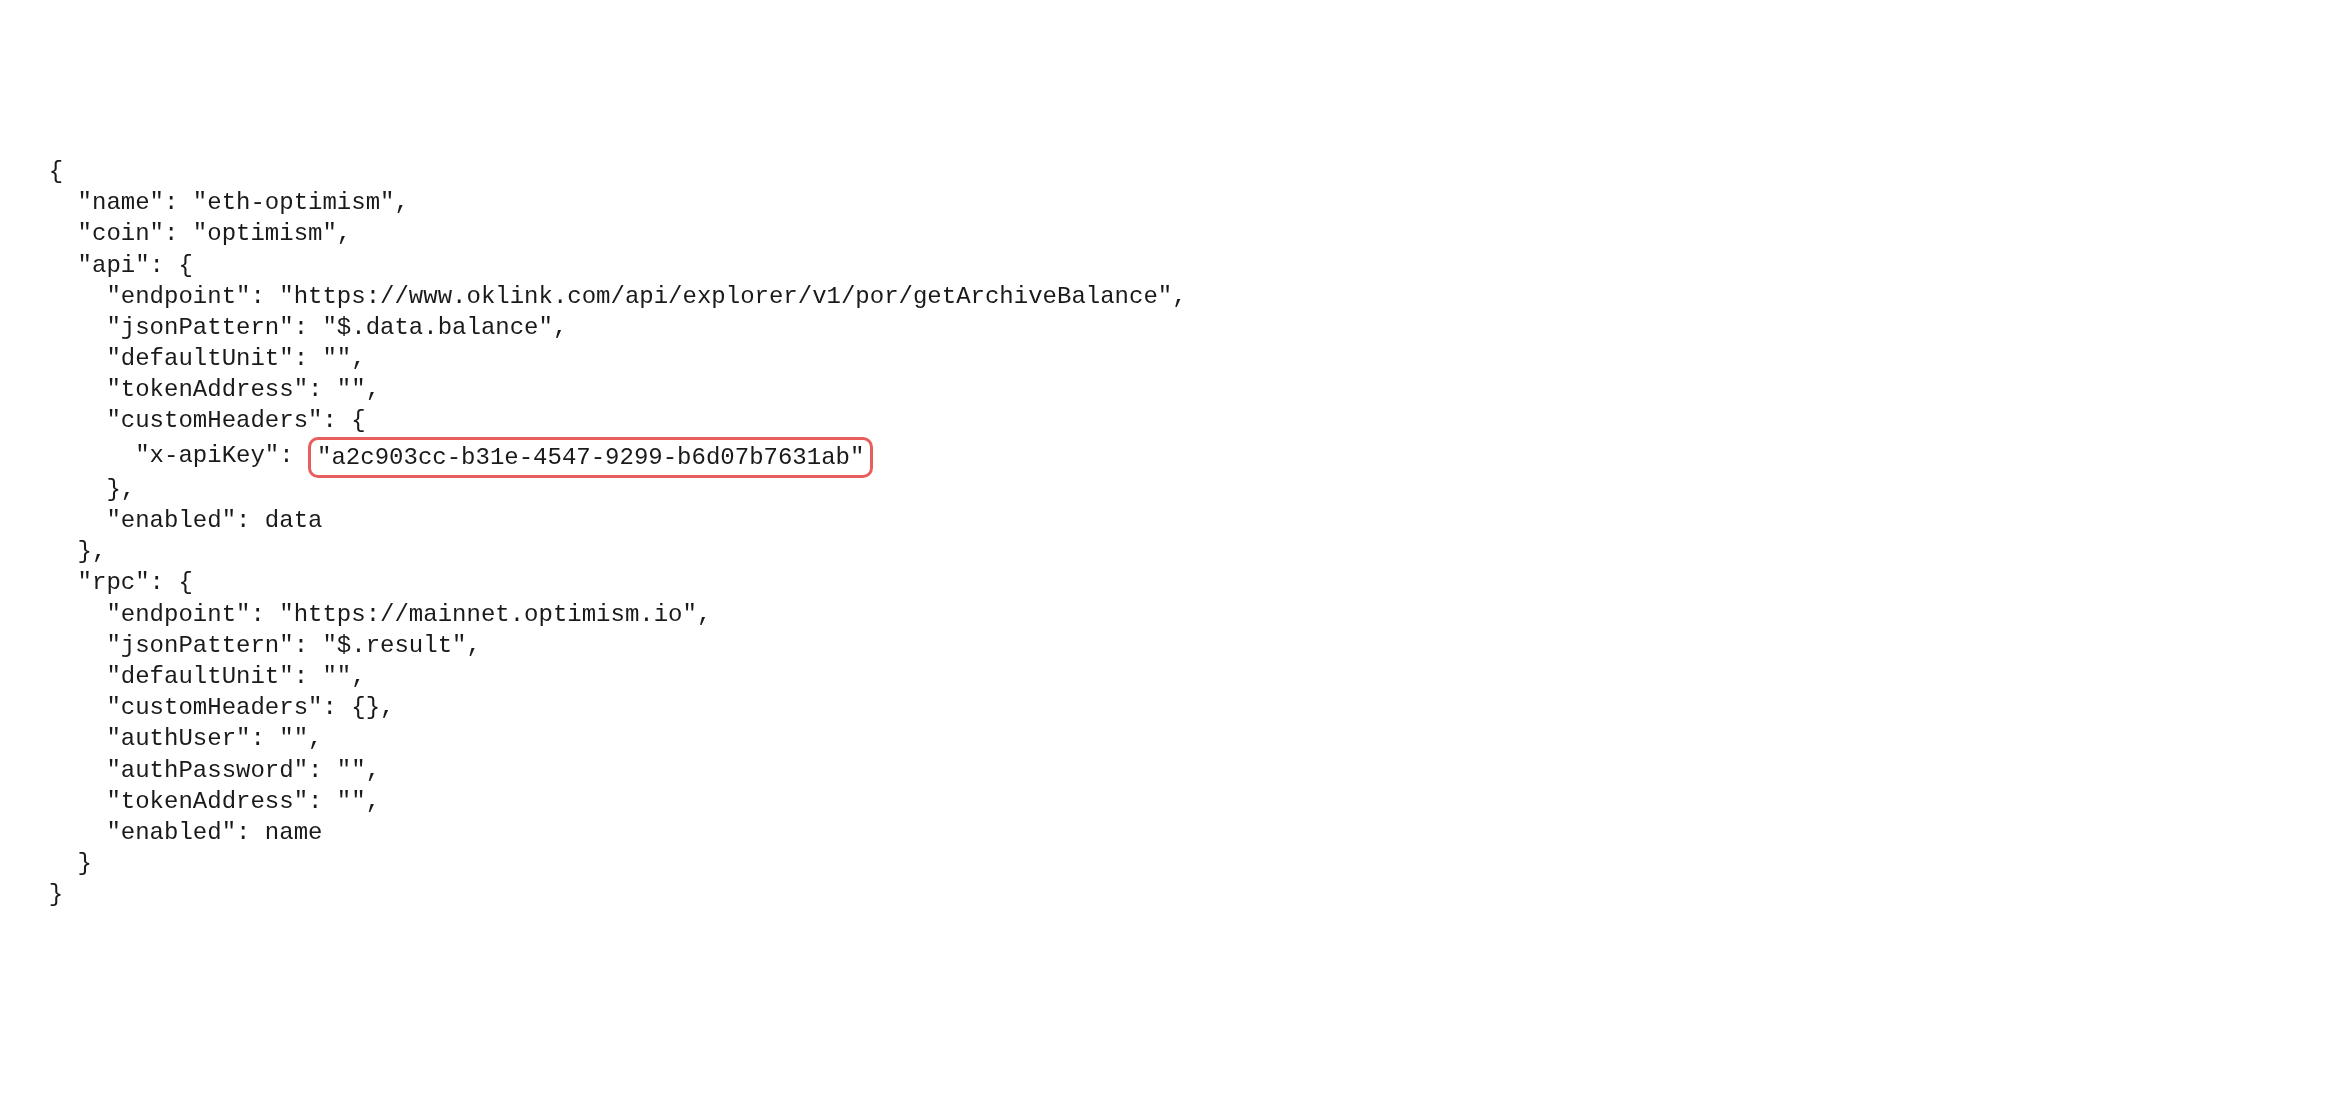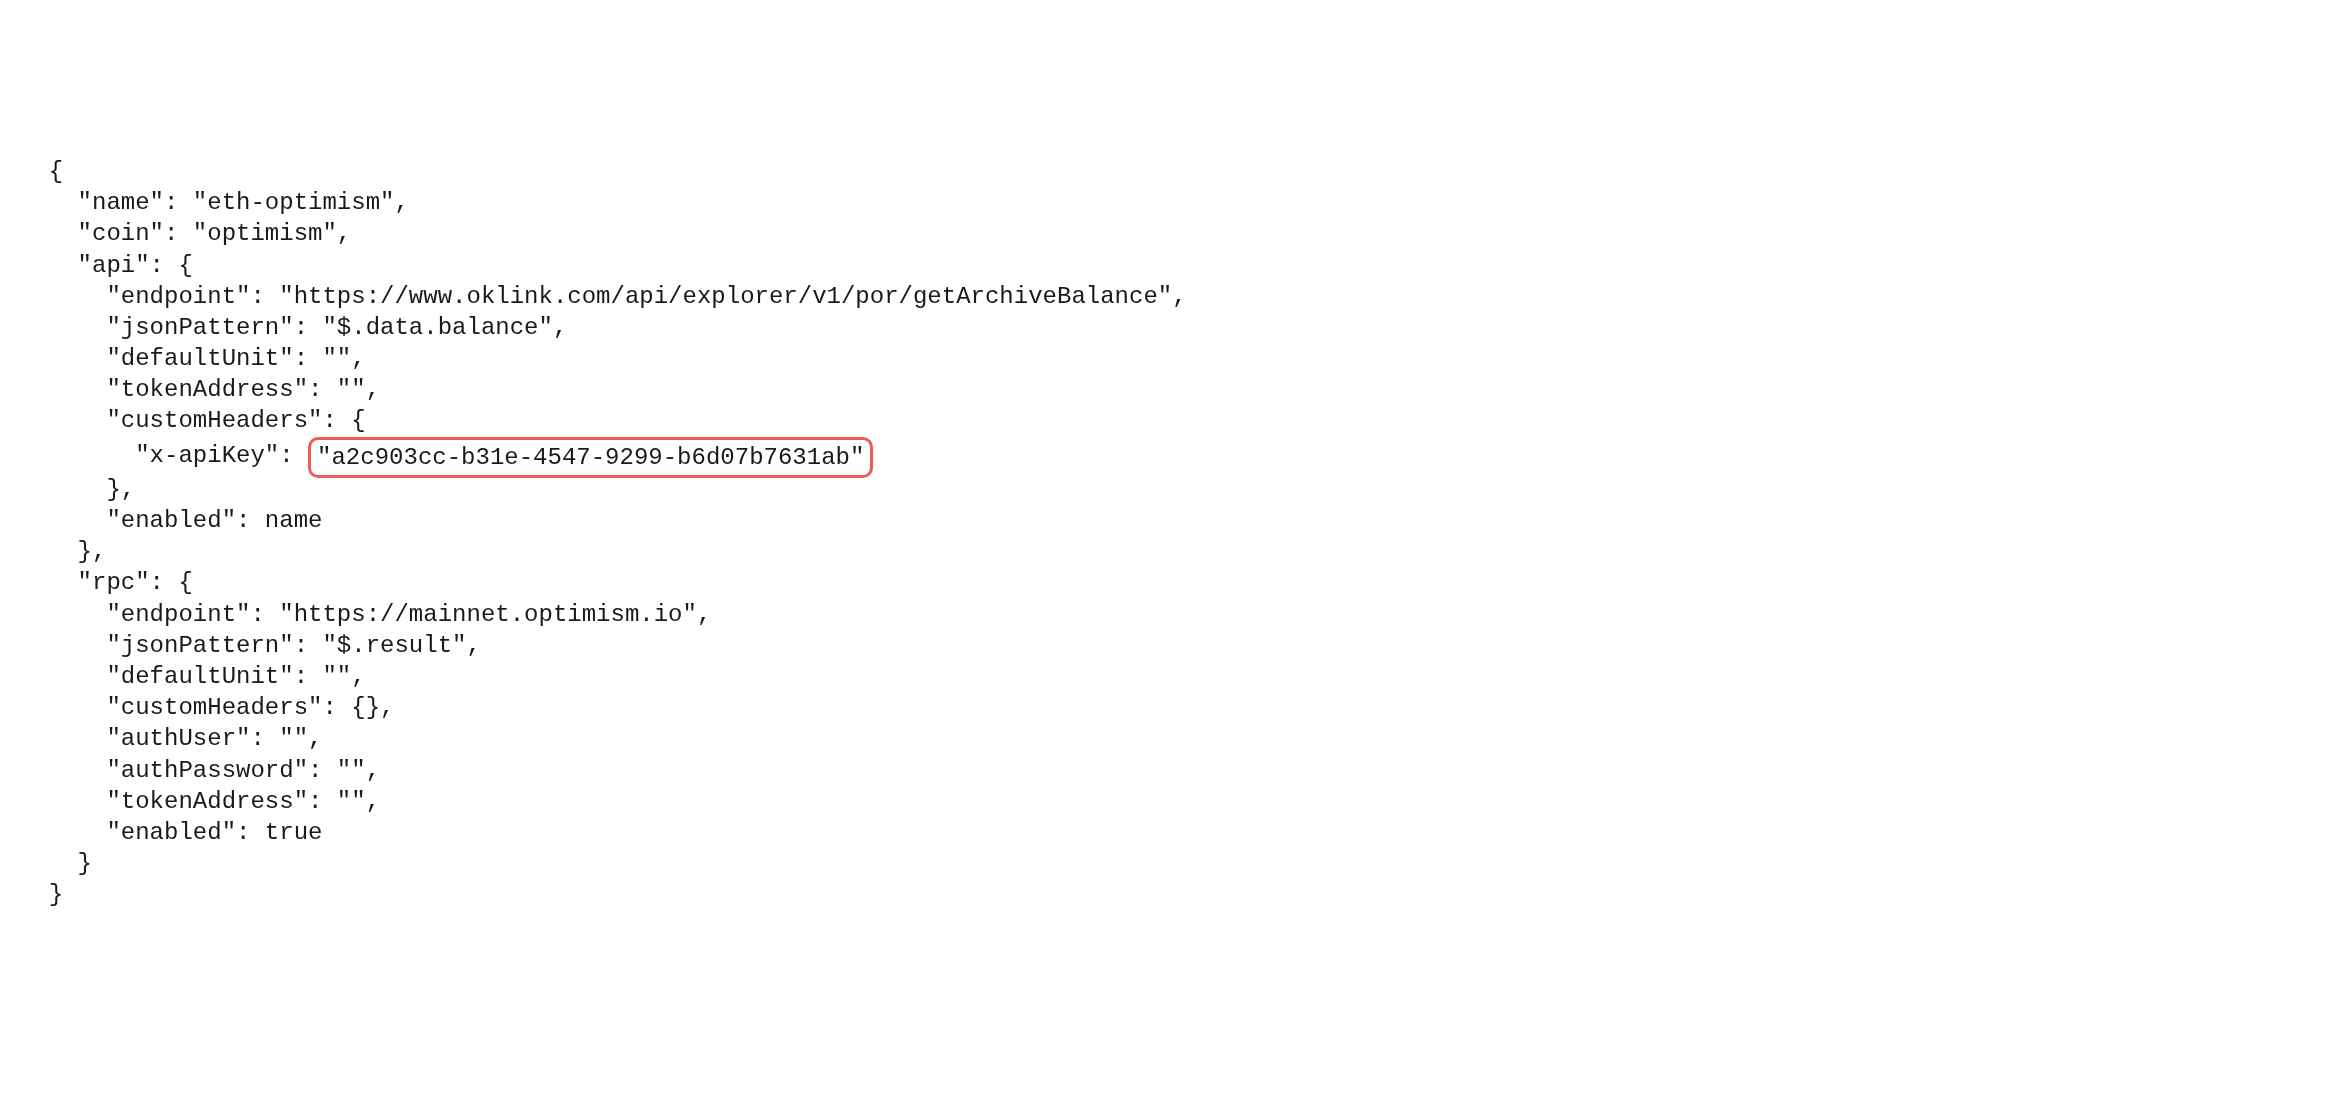--- a/index.html
+++ b/index.html
@@ -35,29 +35,29 @@
 <span>    "name": </span><span>"eth-optimism"</span><span>,</span>
 <span>    "coin": </span><span>"optimism"</span><span>,</span>
 <span>    "api": {</span>
 <span>      "endpoint": </span><span>"https://www.oklink.com/api/explorer/v1/por/getArchiveBalance"</span><span>,</span>
 <span>      "jsonPattern": </span><span>"$.data.balance"</span><span>,</span>
 <span>      "defaultUnit": </span><span>""</span><span>,</span>
 <span>      "tokenAddress": </span><span>""</span><span>,</span>
 <span>      "customHeaders": {</span>
 <span>        "x-apiKey":</span> <span class="highlight-box"><span>"a2c903cc-b31e-4547-9299-b6d07b7631ab"</span></span>
 <span>      },</span>
-<span>      "enabled": </span><span>name</span>
+<span>      "enabled": </span><span>data</span>
 <span>    },</span>
 <span>    "rpc": {</span>
 <span>      "endpoint": </span><span>"https://mainnet.optimism.io"</span><span>,</span>
 <span>      "jsonPattern": </span><span>"$.result"</span><span>,</span>
 <span>      "defaultUnit": </span><span>""</span><span>,</span>
 <span>      "customHeaders": </span><span>{}</span><span>,</span>
 <span>      "authUser": </span><span>""</span><span>,</span>
 <span>      "authPassword": </span><span>""</span><span>,</span>
 <span>      "tokenAddress": </span><span>""</span><span>,</span>
-<span>      "enabled": </span><span>true</span>
+<span>      "enabled": </span><span>name</span>
 <span>    }</span>
 <span>  }</span>
 </div>
 
 
 
 
 </body></html>

